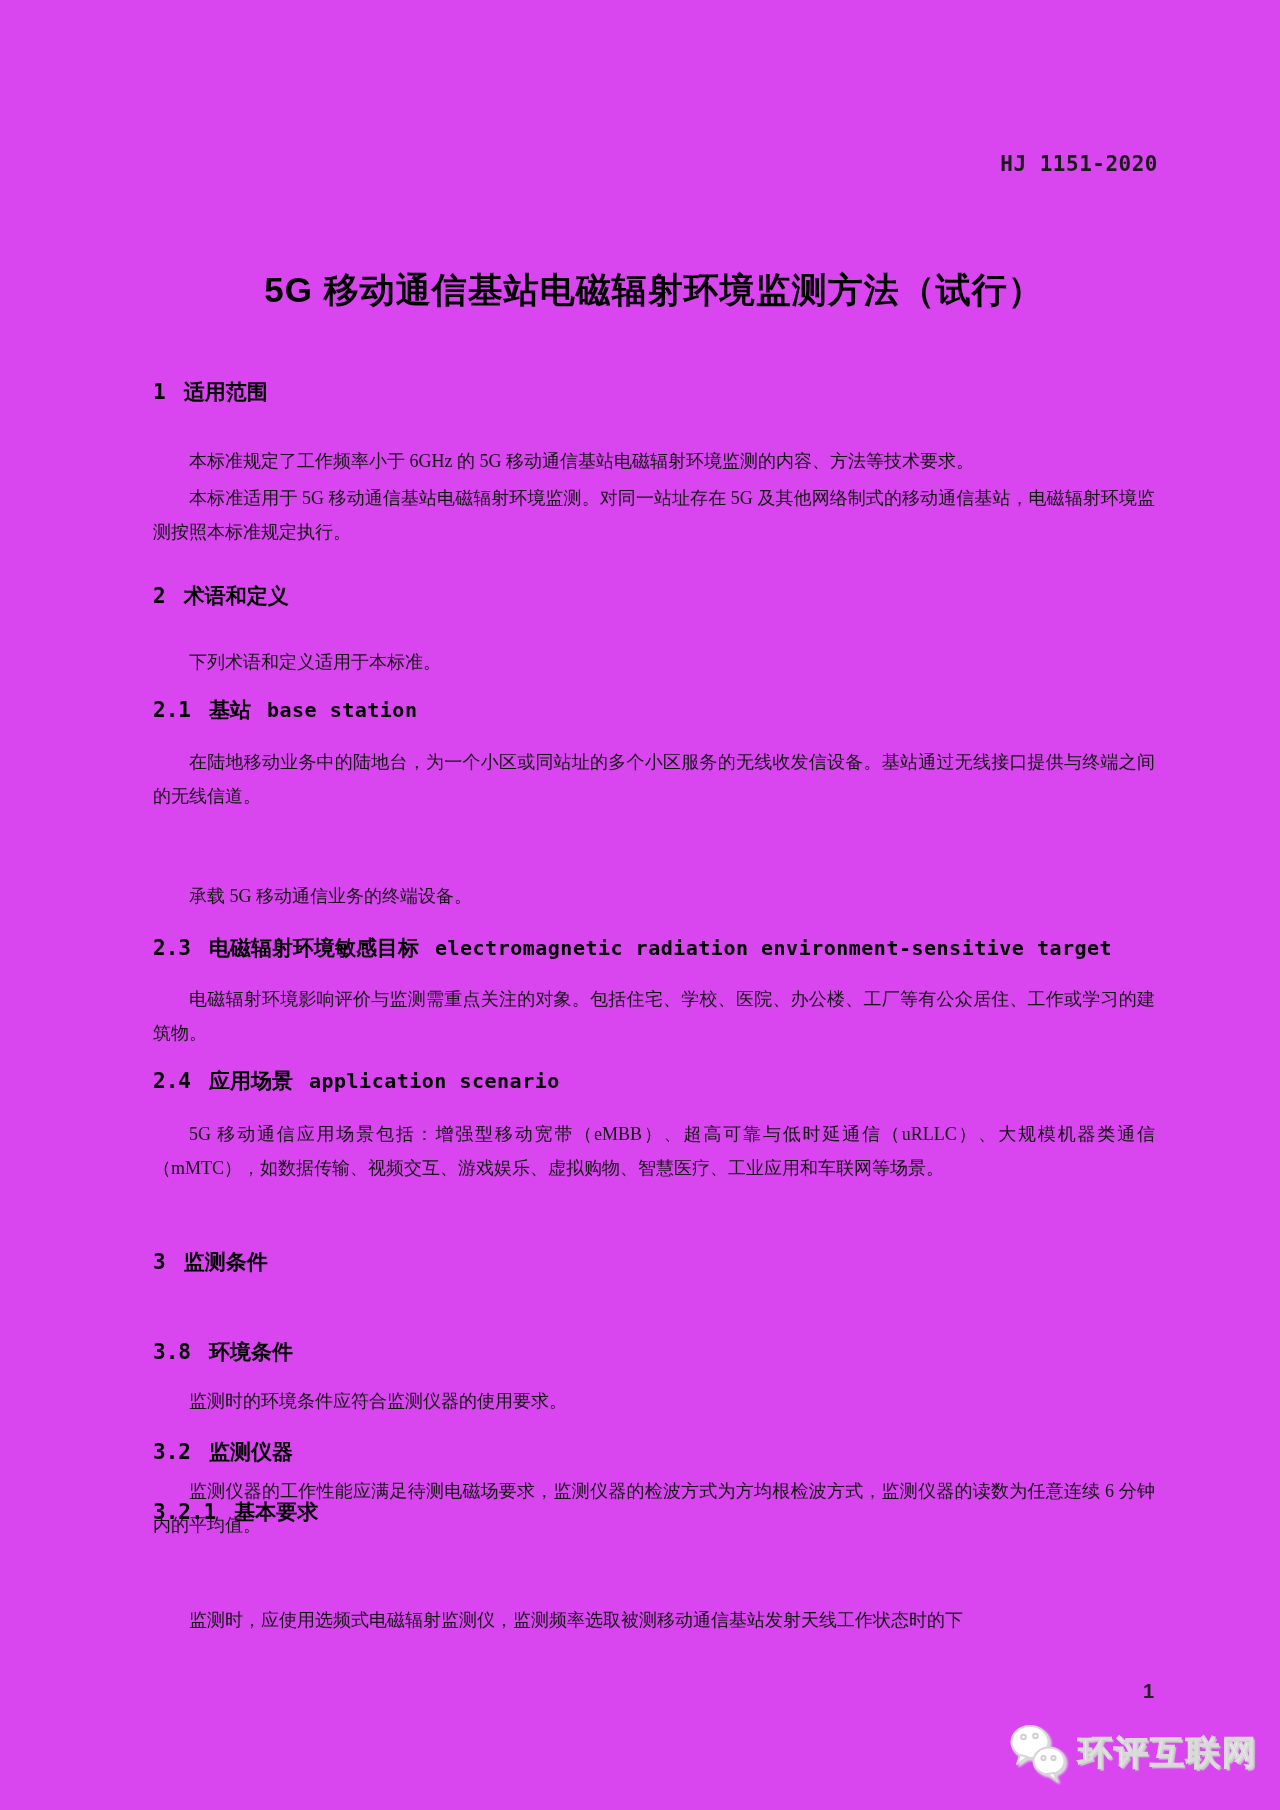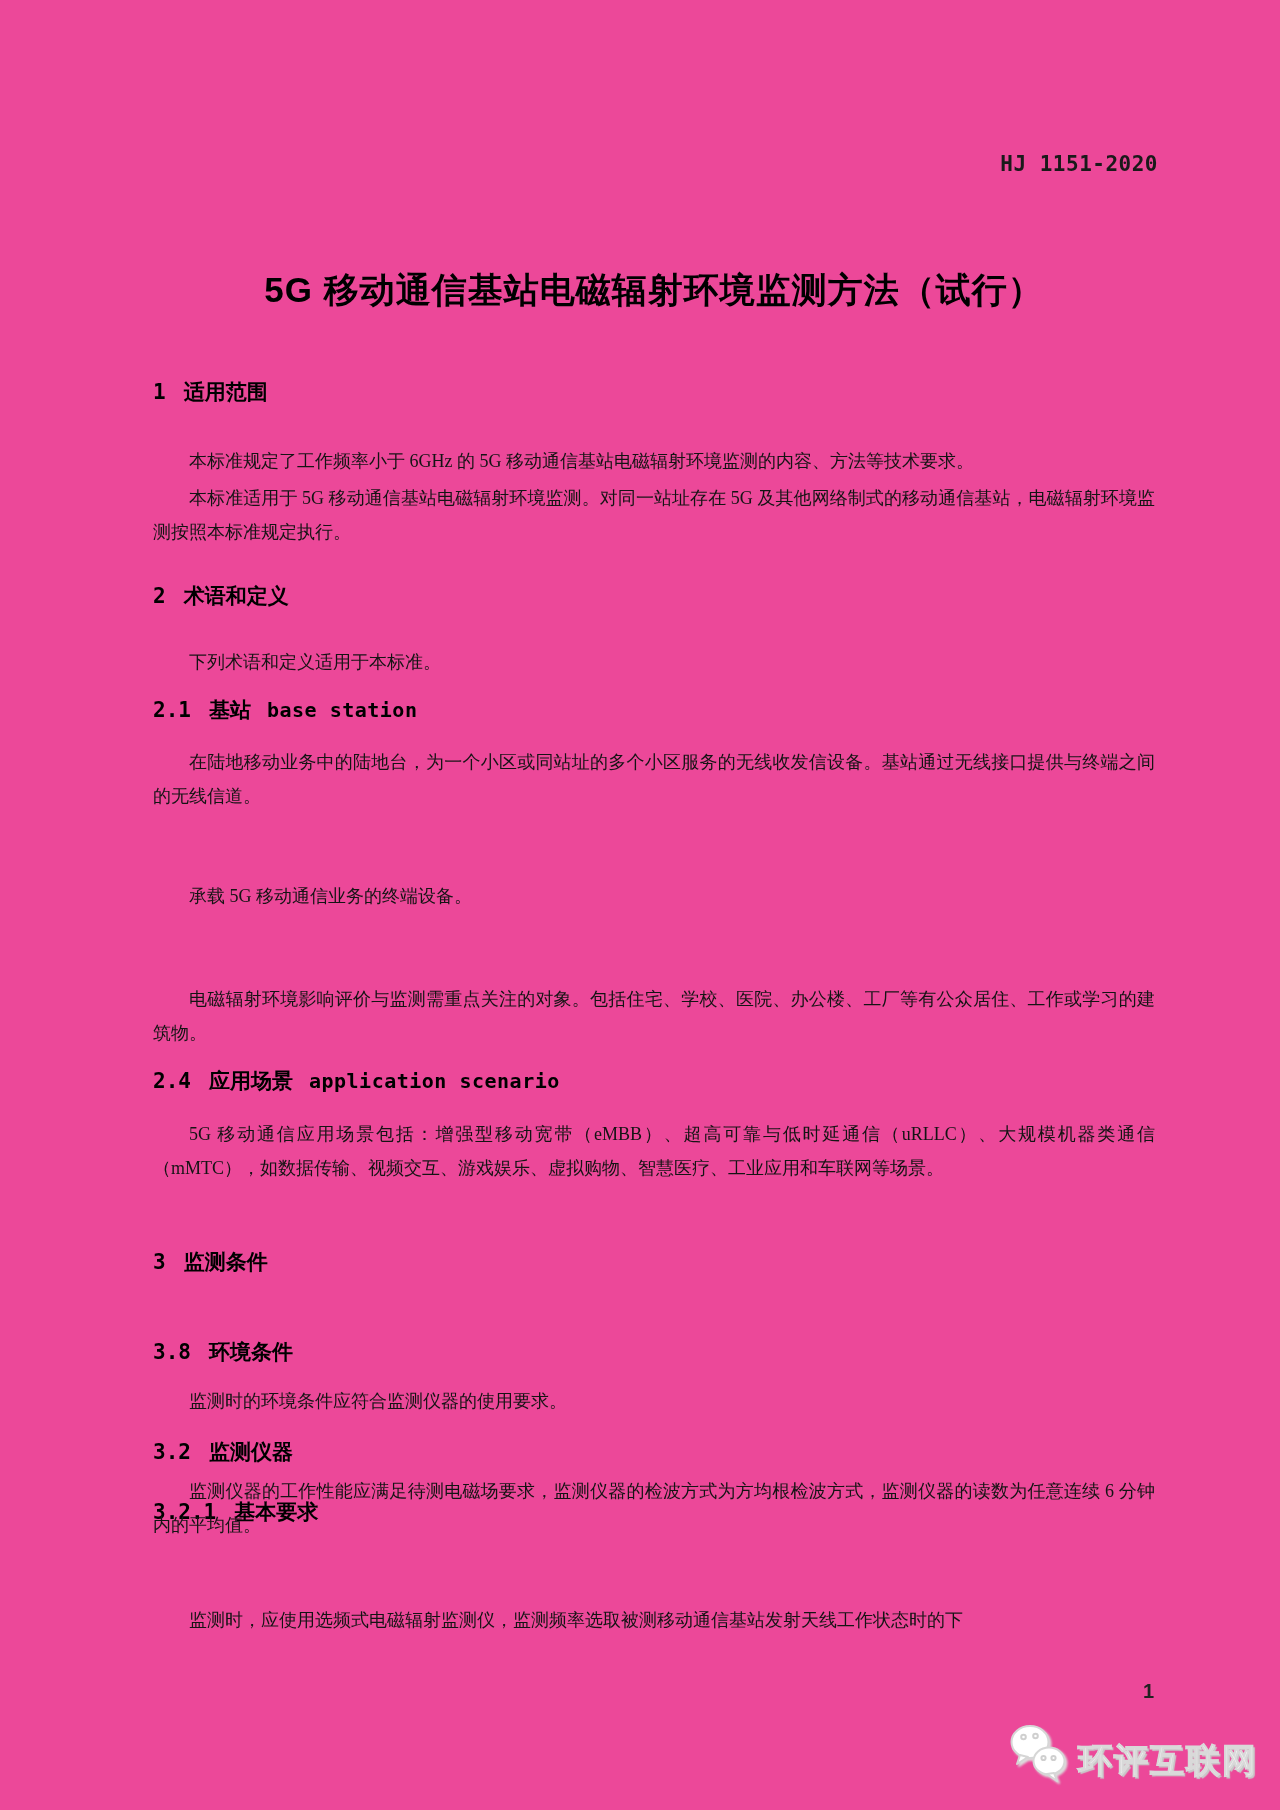--- a/index.html
+++ b/index.html
@@ -1,20 +1,20 @@
 <!DOCTYPE html>
 <html lang="zh"><head>
 <meta charset="utf-8">
 <title>HJ 1151-2020</title>
 <style>
   html,body{margin:0;padding:0;background:#ffffff;}
   .page{
     position:relative;
     width:1280px;height:1810px;
-    background:#ec4899;
+    background:#d946ef;
     margin:0 auto;
     overflow:hidden;
     font-family:"Liberation Serif",serif;
     color:#111;
   }
   .abs{position:absolute;left:153px;width:1002px;}
 
   .doc-code{
     position:absolute;
     top:152px;right:122px;left:auto;width:auto;
@@ -66,21 +66,21 @@
     position:absolute;
     top:1680px;right:126px;left:auto;width:auto;
     font-family:"Liberation Sans",sans-serif;
     font-weight:bold;
     font-size:20px;
     color:#222;
   }
   .watermark{
     position:absolute;
     top:1722px;left:1008px;width:auto;
-    display:flex;align-items:flex-end;
+    display:flex;align-items:center;
     user-select:none;
   }
   .wm-icon{display:block;margin-right:8px;filter:drop-shadow(2px 2px 1px #dcdcdc);}
   .wm-text{
     font-family:"Liberation Sans",sans-serif;
     font-weight:bold;
     font-size:34px;
     letter-spacing:2px;
     color:#f8f8f8;
     -webkit-text-stroke:1px #d9d9d9;
@@ -108,20 +108,23 @@
   </div>
   <p class="abs p" style="top:645px">下列术语和定义适用于本标准。</p>
 
   <div class="abs h" style="top:696px">
     <span class="num">2.1</span><span>基站</span><span class="en">base station</span>
   </div>
   <p class="abs p" style="top:745px">在陆地移动业务中的陆地台，为一个小区或同站址的多个小区服务的无线收发信设备。基站通过无线接口提供与终端之间的无线信道。</p>
 
   <p class="abs p" style="top:879px">承载 5G 移动通信业务的终端设备。</p>
 
+  <div class="abs h" style="top:934px">
+    <span class="num">2.3</span><span>电磁辐射环境敏感目标</span><span class="en">electromagnetic radiation environment-sensitive target</span>
+  </div>
   <p class="abs p" style="top:982px">电磁辐射环境影响评价与监测需重点关注的对象。包括住宅、学校、医院、办公楼、工厂等有公众居住、工作或学习的建筑物。</p>
 
   <div class="abs h" style="top:1067px">
     <span class="num">2.4</span><span>应用场景</span><span class="en">application scenario</span>
   </div>
   <p class="abs p" style="top:1117px">5G 移动通信应用场景包括：增强型移动宽带（eMBB）、超高可靠与低时延通信（uRLLC）、大规模机器类通信（mMTC），如数据传输、视频交互、游戏娱乐、虚拟购物、智慧医疗、工业应用和车联网等场景。</p>
 
   <div class="abs h" style="top:1248px">
     <span class="num">3</span><span>监测条件</span>
   </div>

